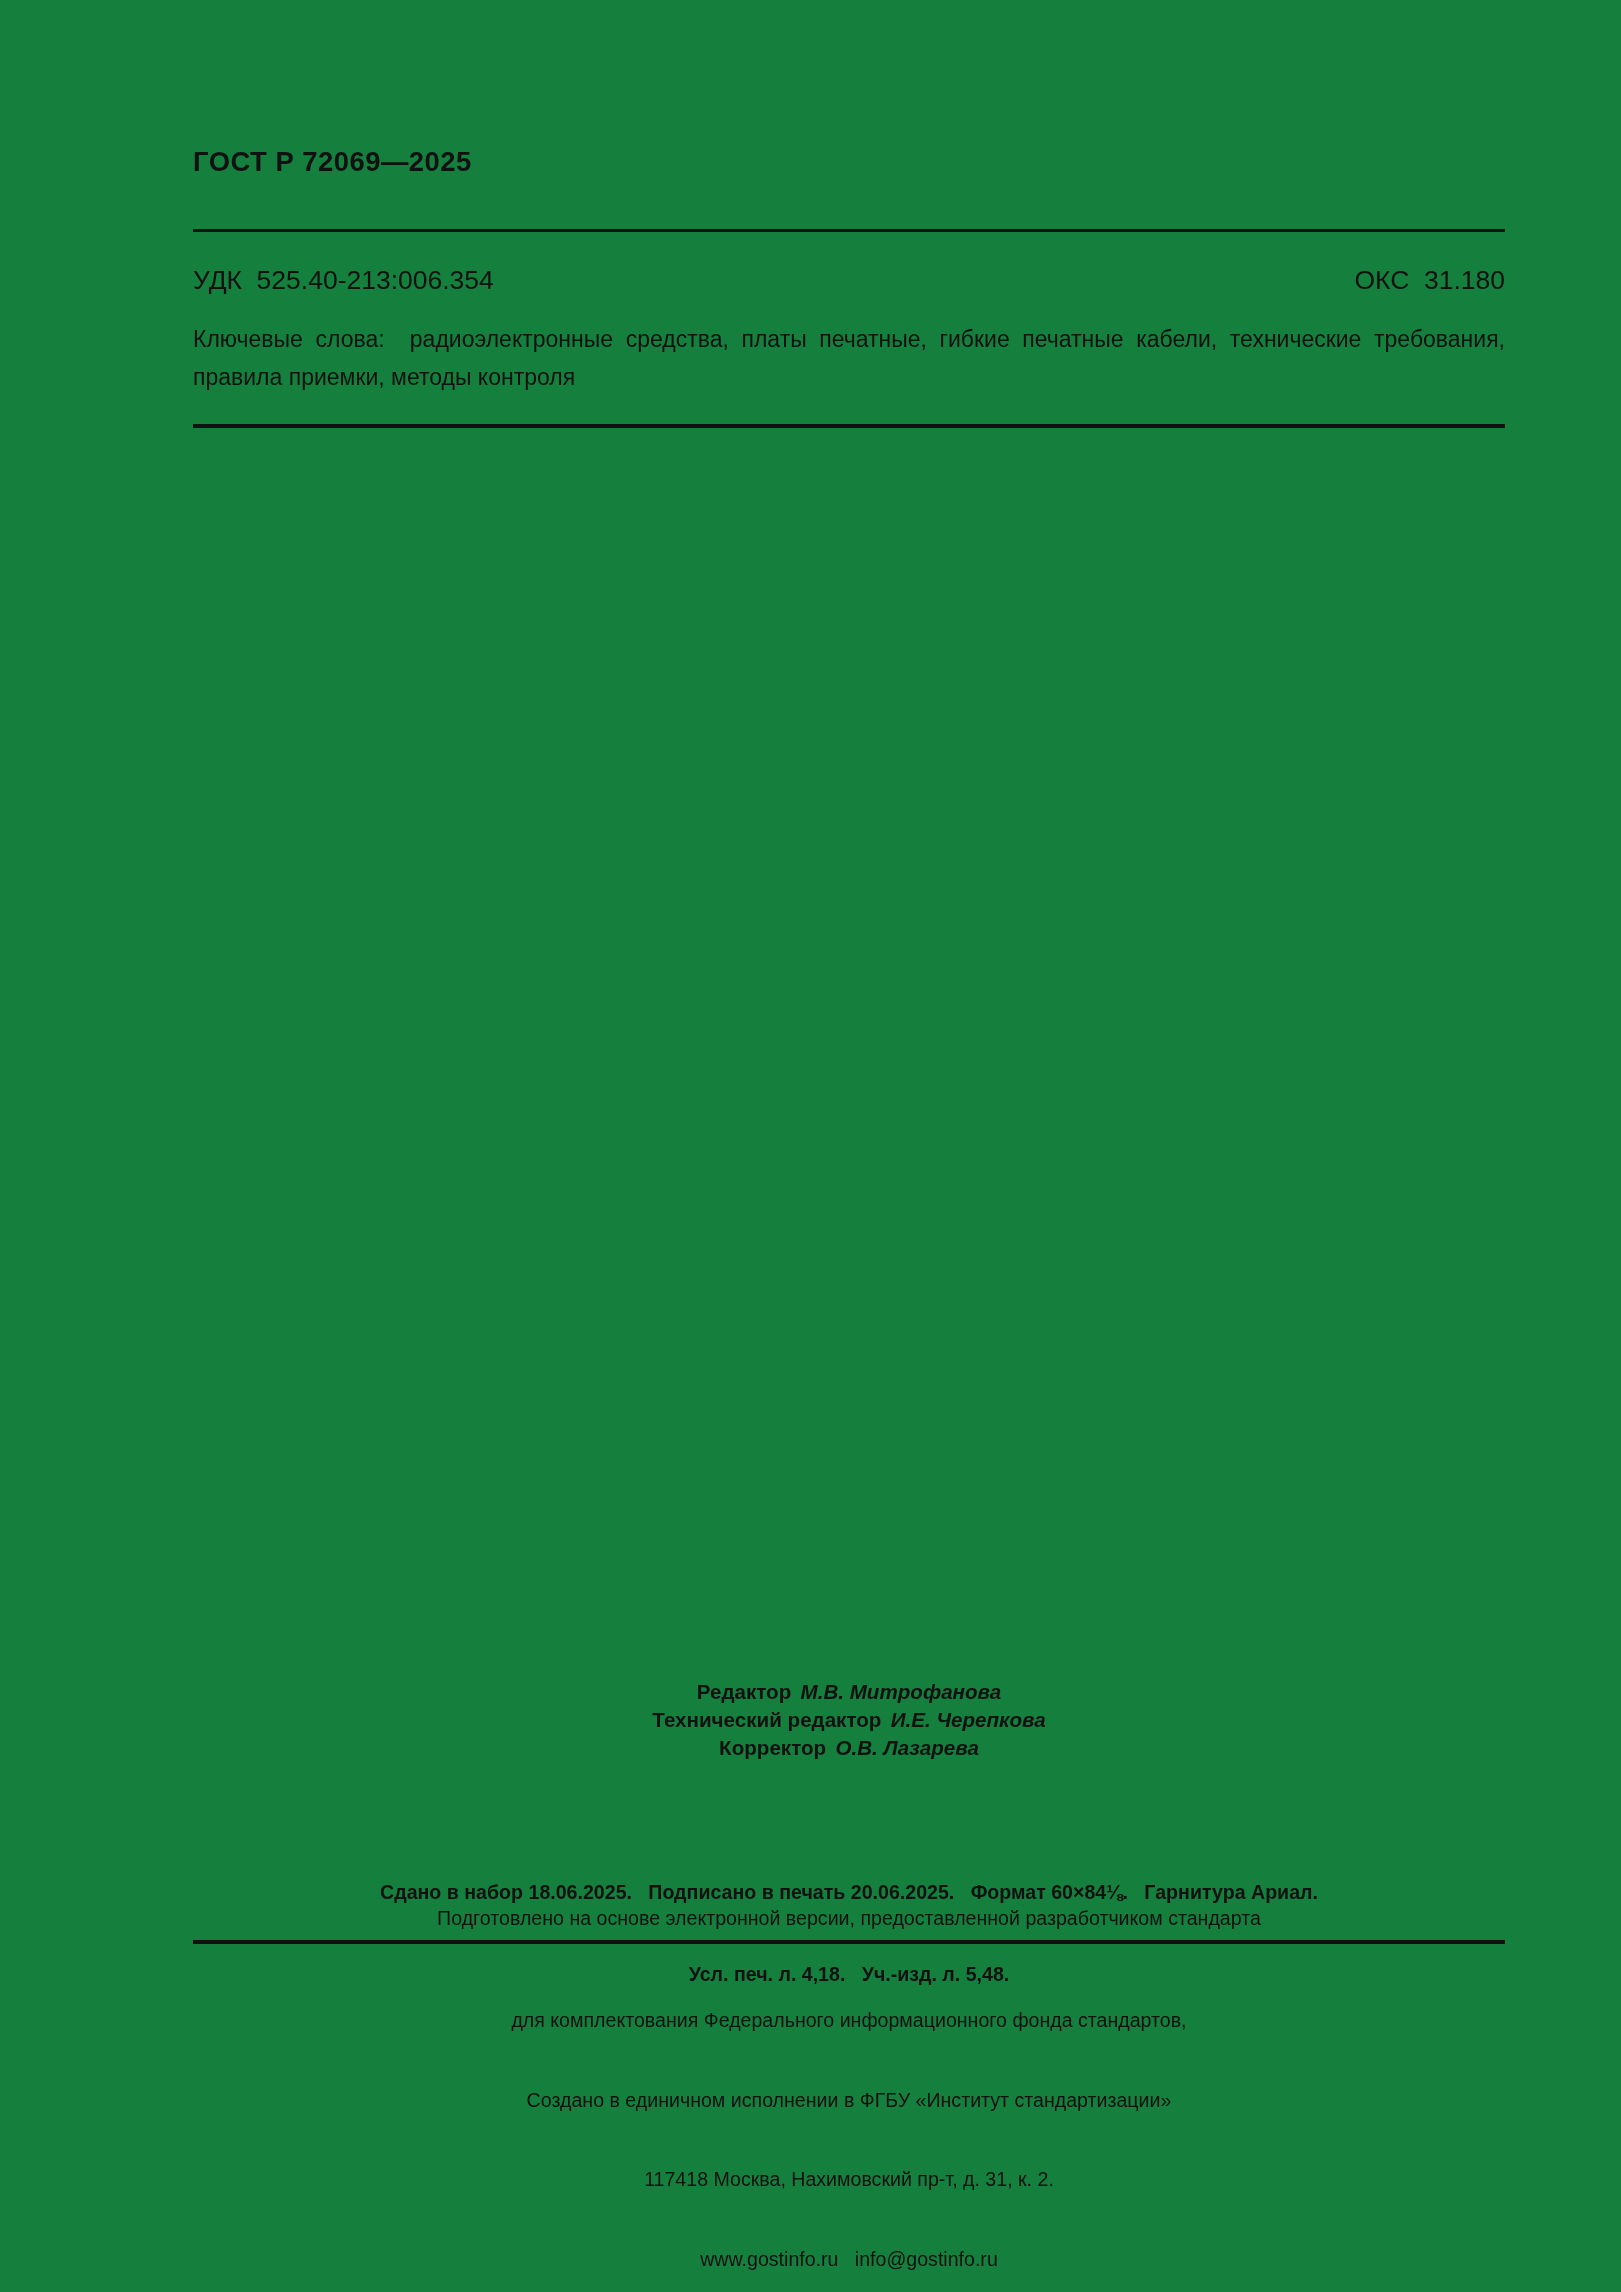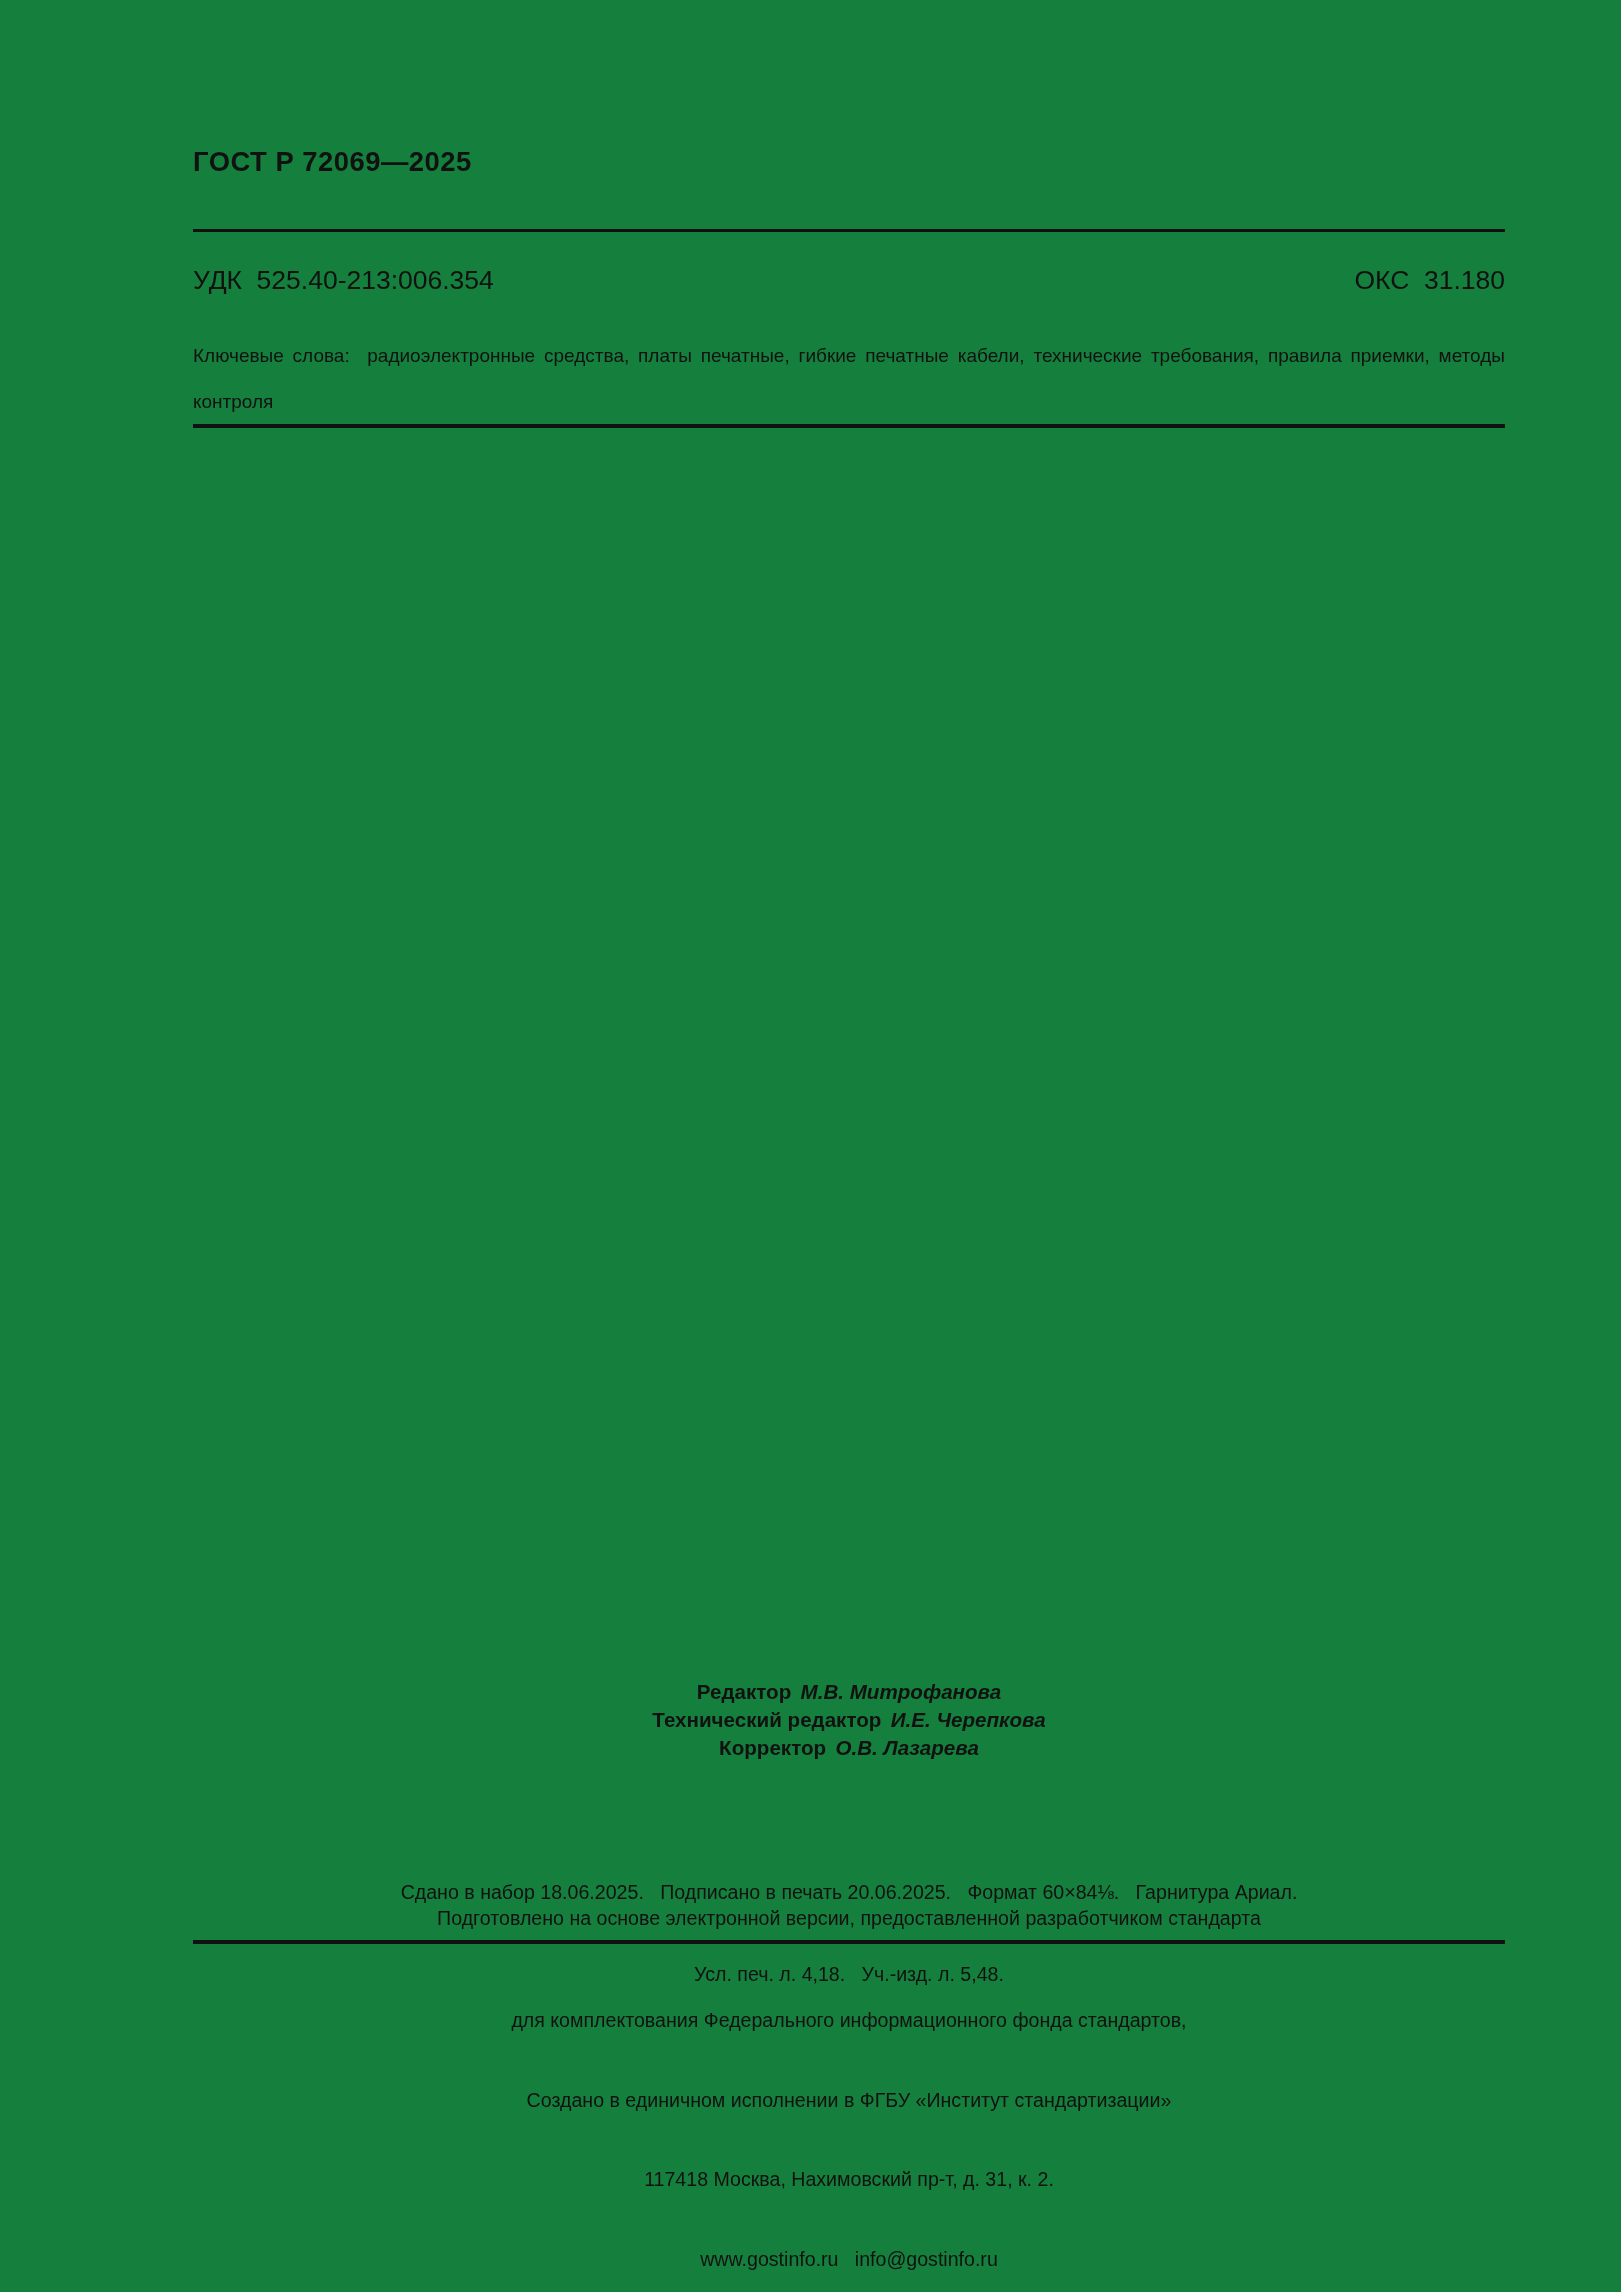--- a/index.html
+++ b/index.html
@@ -30,41 +30,42 @@
   .udk-row {
     top: 263px;
     display: flex;
     justify-content: space-between;
     font-size: 26.5px;
     line-height: 34px;
   }
   .code-value { margin-left: 0.55em; }
 
   .keywords {
-    top: 333px;
-    font-size: 19px;
-    line-height: 46px;
+    top: 320px;
+    font-size: 23px;
+    line-height: 38px;
     text-align: justify;
   }
 
   .editors {
     top: 1678px;
     text-align: center;
     font-size: 20.6px;
     line-height: 28px;
     font-weight: bold;
   }
   .editor-name { font-style: italic; margin-left: 0.45em; }
 
   .imprint {
     top: 1824px;
     text-align: center;
     font-size: 19.6px;
     line-height: 27.4px;
     white-space: pre-wrap;
+    font-weight: bold;
   }
   .prepared {
     top: 1905px;
     text-align: center;
     font-size: 19.6px;
     line-height: 27.4px;
   }
   .publisher {
     top: 1954px;
     text-align: center;

